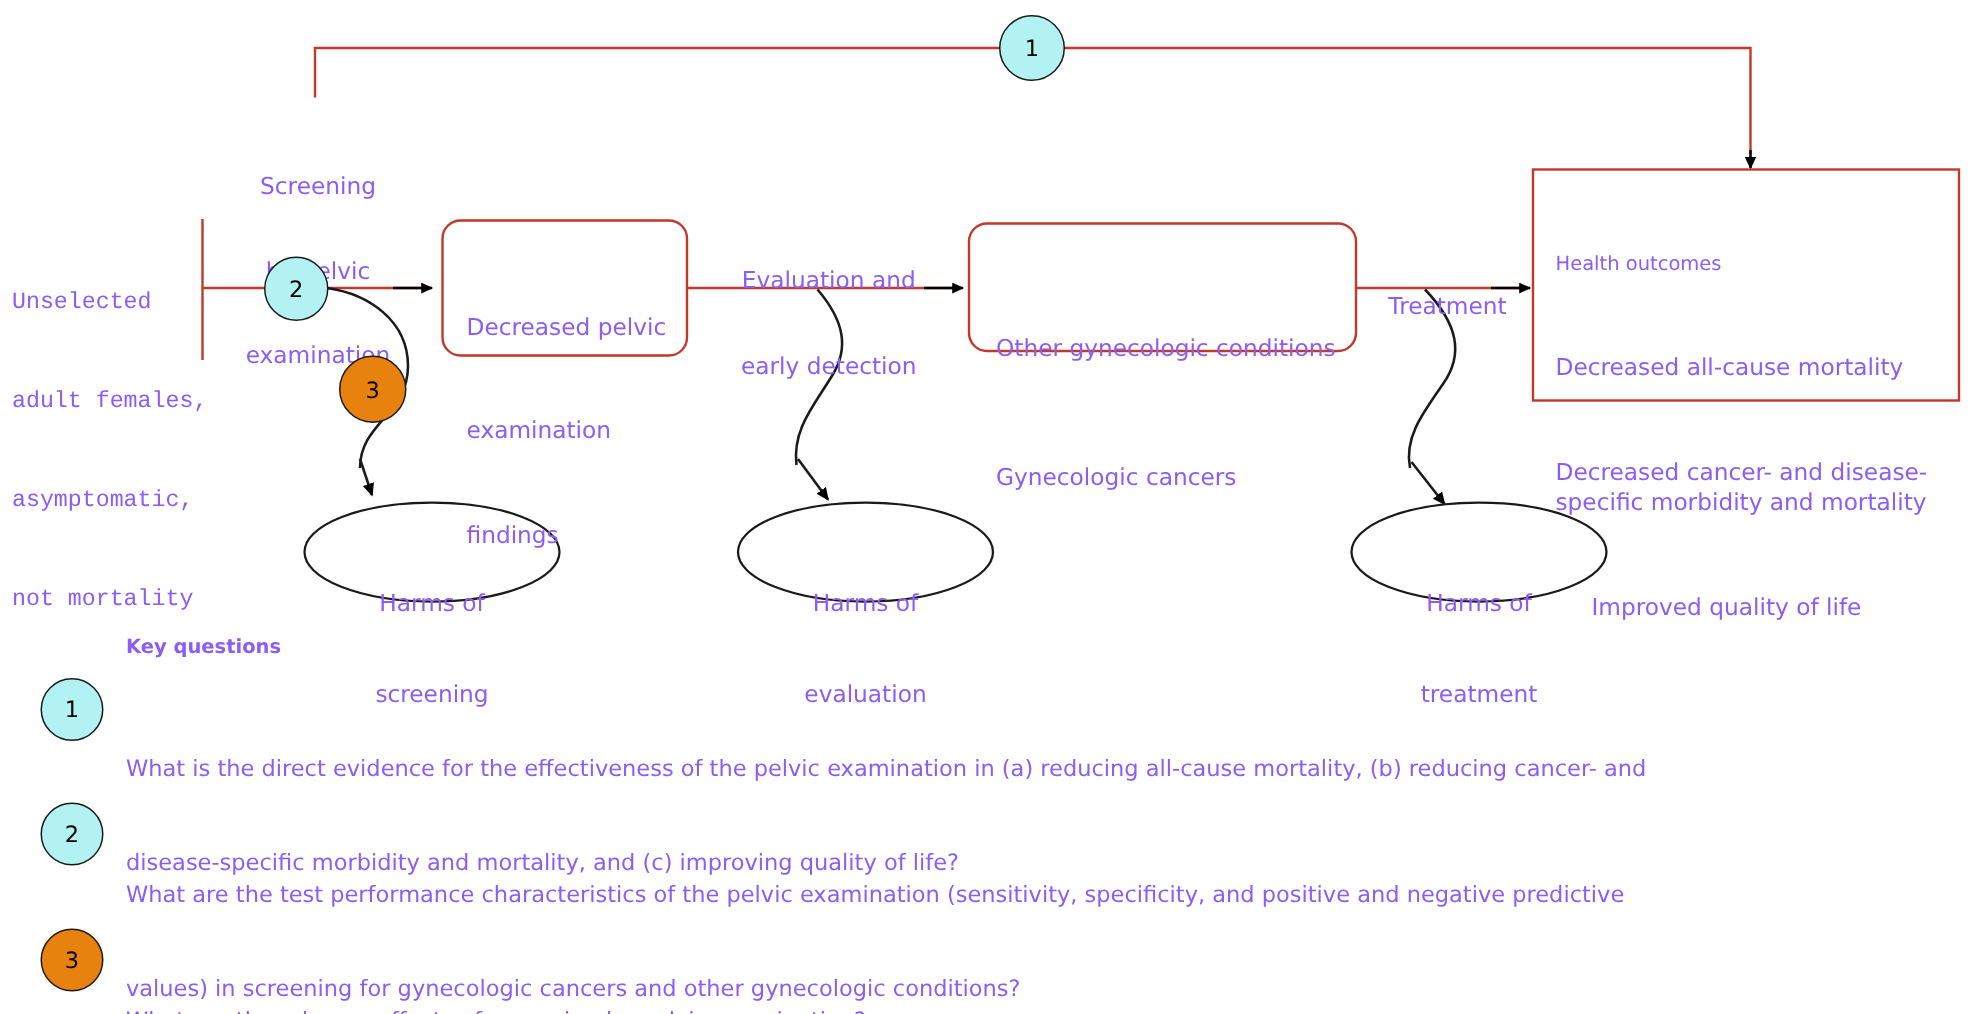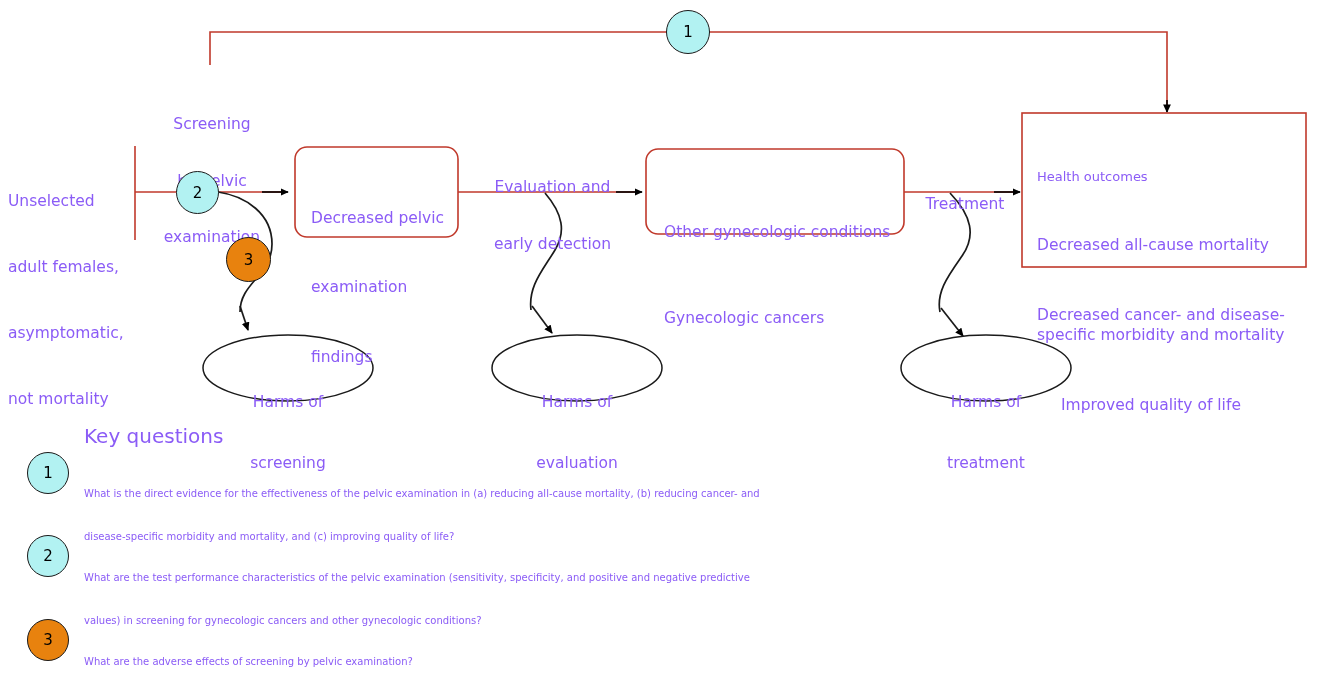--- a/index.html
+++ b/index.html
@@ -48,25 +48,25 @@
     line-height: 1.3;
   }
   .outcome-head {
     font-size: 13px;
   }
   .outcome-line {
     font-size: 15.5px;
     line-height: 1.25;
   }
   .kq-heading {
-    font-size: 20px;
-    font-weight: normal;
+    font-size: 13px;
+    font-weight: bold;
   }
   .kq-text {
-    font-size: 10px;
+    font-size: 15px;
     line-height: 1.42;
   }
   .circle {
     position: absolute;
     border-radius: 50%;
     border: 1.3px solid #1a1a1a;
     display: flex;
     align-items: center;
     justify-content: center;
     font-family: "DejaVu Sans", sans-serif;
@@ -130,21 +130,21 @@
 
     <rect x="646" y="149" width="258" height="85" rx="12" ry="12" fill="#ffffff" stroke="#c0392b" stroke-width="1.6"></rect>
 
     <rect x="1022" y="113" width="284" height="154" rx="0" ry="0" fill="#ffffff" stroke="#c0392b" stroke-width="1.6"></rect>
 
     <ellipse cx="288" cy="368" rx="85" ry="33" fill="#ffffff" stroke="#1a1a1a" stroke-width="1.5"></ellipse>
     <ellipse cx="577" cy="368" rx="85" ry="33" fill="#ffffff" stroke="#1a1a1a" stroke-width="1.5"></ellipse>
     <ellipse cx="986" cy="368" rx="85" ry="33" fill="#ffffff" stroke="#1a1a1a" stroke-width="1.5"></ellipse>
   </svg>
 
-  <div class="txt pop-label" style="left:8px; top:146px; width:126px;">
+  <div class="txt pop-label" style="left:8px; top:146px; width:126px;font-family:Liberation Mono, monospace;">
     <div>Unselected</div>
     <div>adult females,</div>
     <div>asymptomatic,</div>
     <div>not mortality</div>
   </div>
 
   <div class="txt flow-label" style="left:145px; top:77px; width:134px;">
     <div>Screening</div>
     <div>by pelvic</div>
     <div>examination</div>

